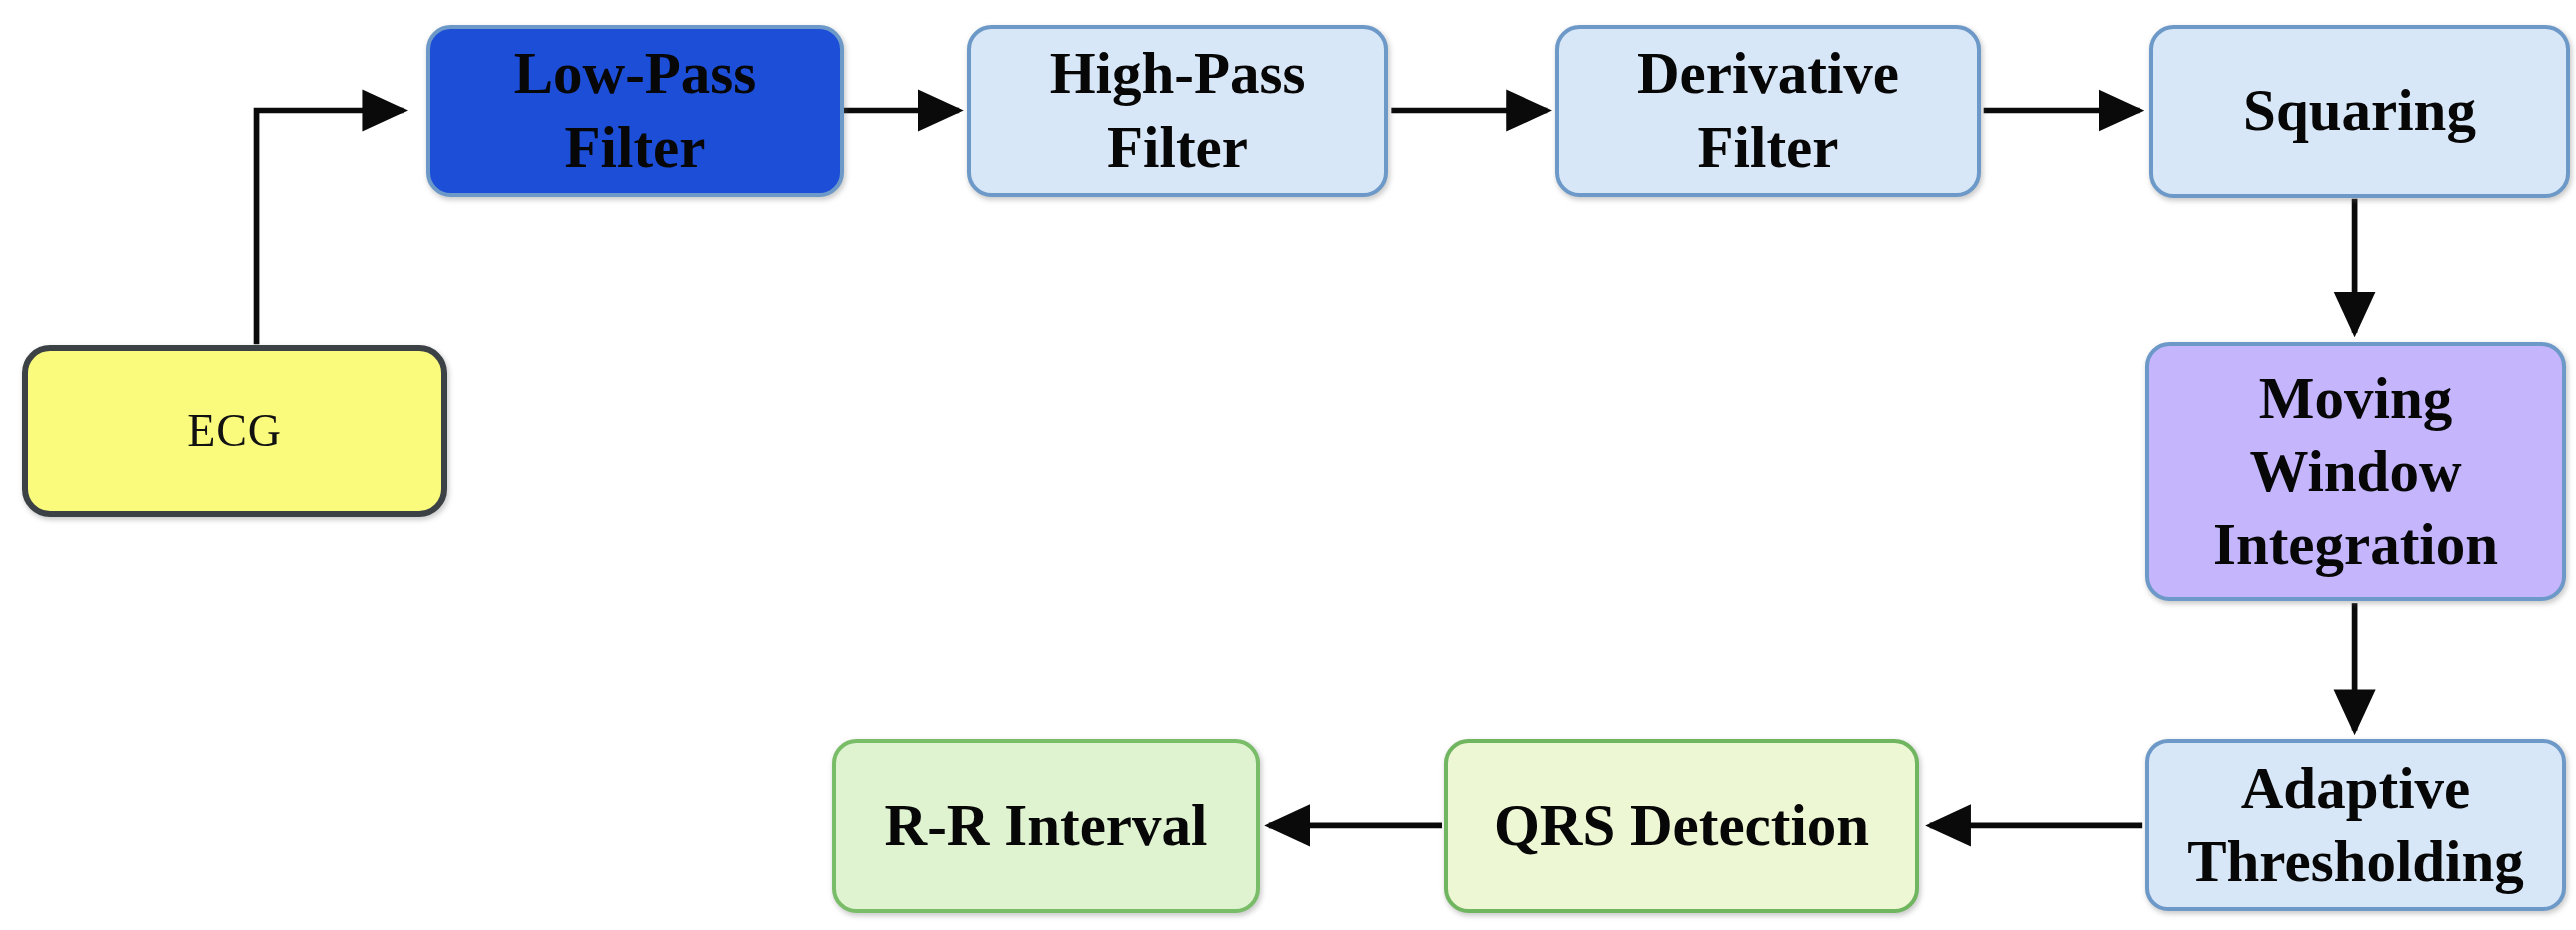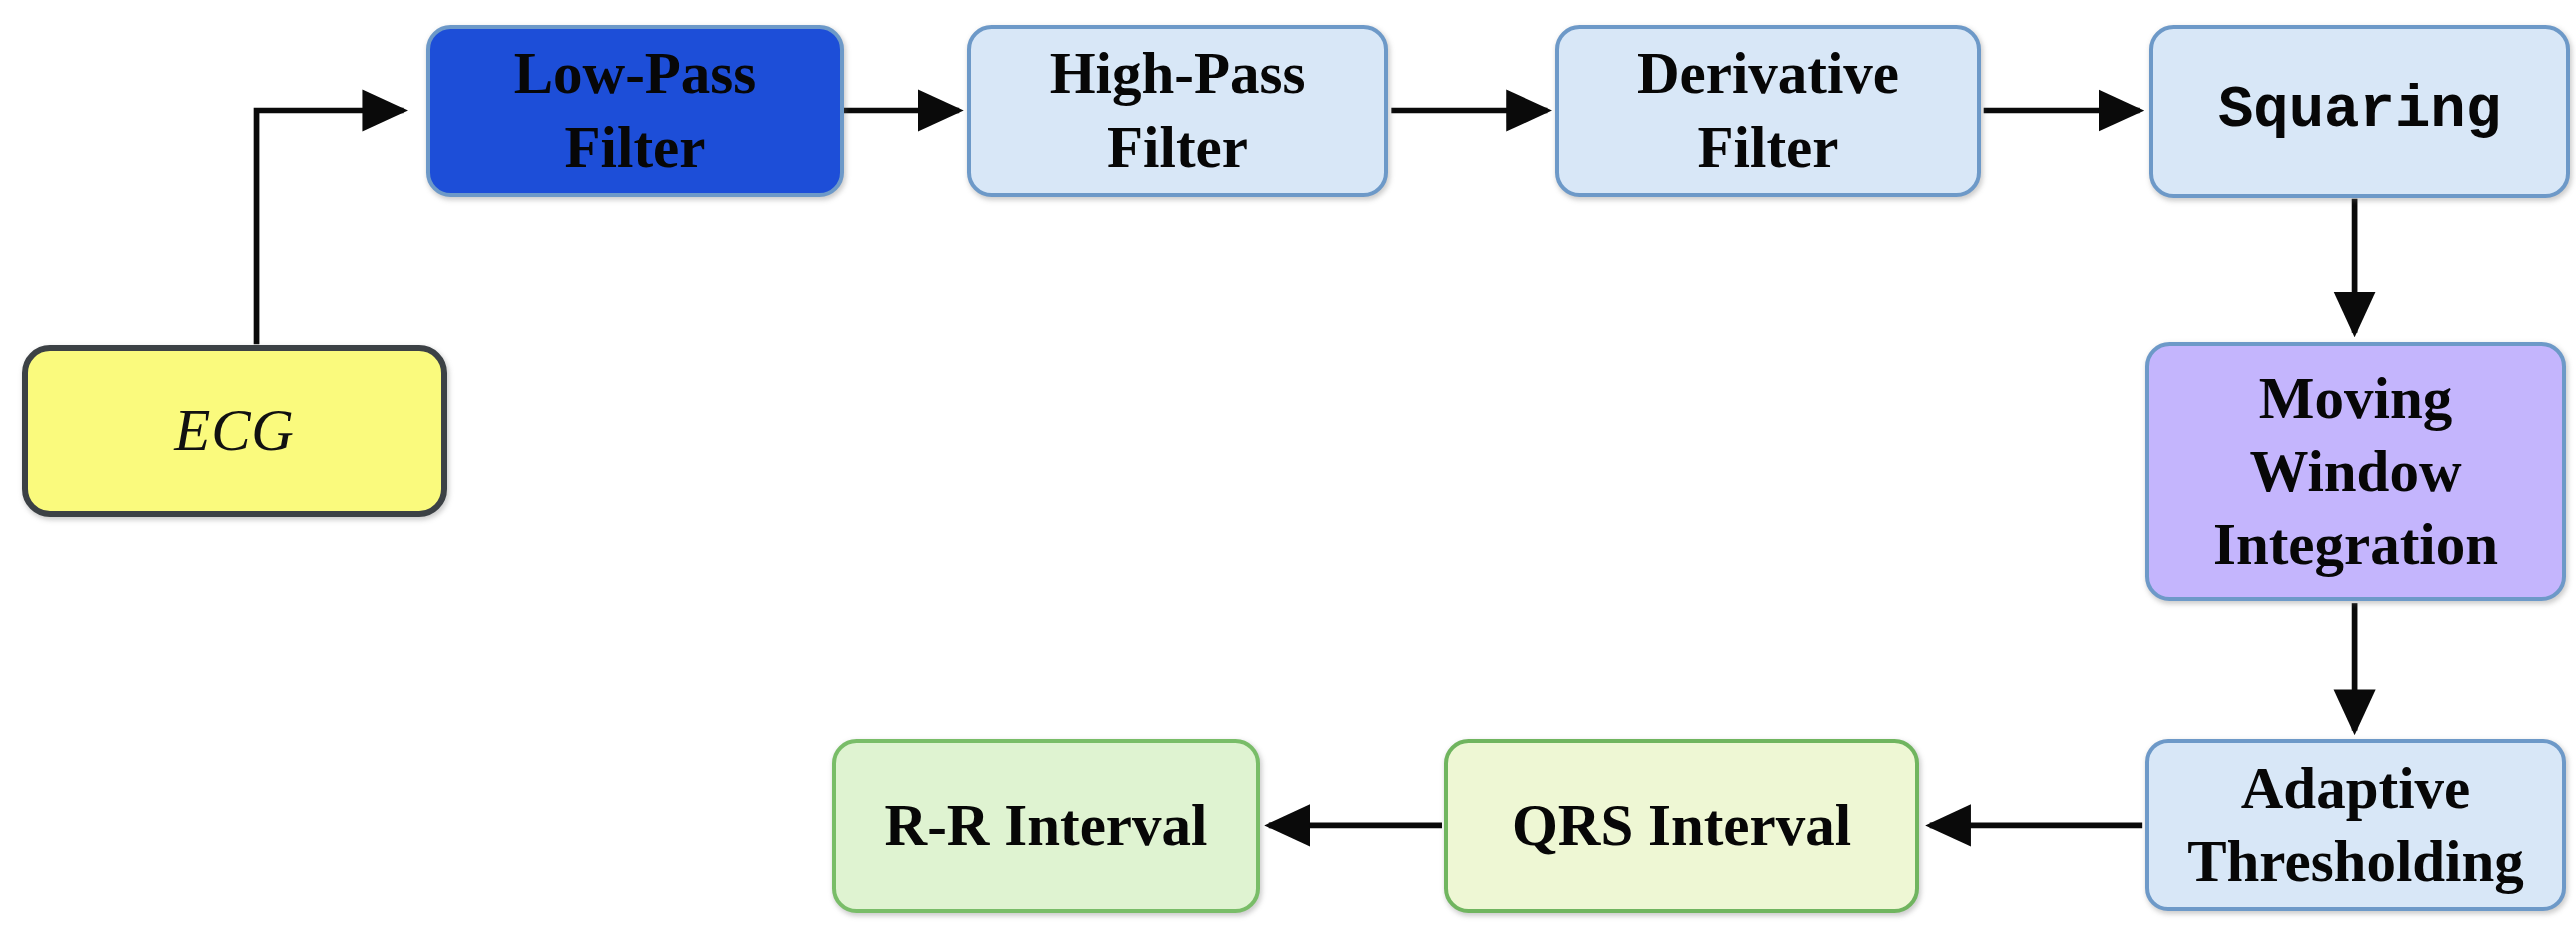--- a/index.html
+++ b/index.html
@@ -38,21 +38,21 @@
     justify-content: center;
     text-align: center;
     font-weight: bold;
     font-size: 59px;
     line-height: 1.24;
     white-space: pre-line;
     box-shadow: 1.6px 2.5px 4.9px rgba(110,110,110,0.35);
   }
   .node-blue   { border-width: 4.1px; }
   .node-green  { border-width: 4.9px; }
-  .node-yellow { border-width: 6.5px; border-radius: 28px; font-weight: 400; font-size: 59px; letter-spacing: 0.8px; font-style: italic; }
+  .node-yellow { border-width: 6.5px; border-radius: 28px; font-weight: 400; font-size: 46px; letter-spacing: 0.8px; }
   .node .label { display: block; padding: 0 8.2px; }
 </style>
 </head>
 <body>
 
 <div class="canvas">
 
   <svg class="edges" viewBox="0 0 3153 1139" xmlns="http://www.w3.org/2000/svg">
     <defs>
       <marker id="arrowhead" viewBox="0 0 10 10" refX="9" refY="5" markerWidth="8" markerHeight="8.6" orient="auto-start-reverse">
@@ -81,37 +81,37 @@
   <div class="node node-blue" style="left: 967px; top: 24.5px; width: 421px; height: 172px; background-color: rgb(216, 231, 247); border-color: rgb(109, 153, 200); color: rgb(7, 7, 7); align-items: center;">
     <span class="label">High-Pass
 Filter</span>
   </div>
 
   <div class="node node-blue" style="left: 1555px; top: 24.5px; width: 426px; height: 172px; background-color: rgb(216, 231, 247); border-color: rgb(109, 153, 200); color: rgb(7, 7, 7);">
     <span class="label">Derivative
 Filter</span>
   </div>
 
-  <div class="node node-blue" style="left: 2149px; top: 24.5px; width: 421px; height: 173px; background-color: rgb(216, 231, 247); border-color: rgb(109, 153, 200); color: rgb(7, 7, 7); font-family: Liberation Mono, monospace;">
+  <div class="node node-blue" style="left: 2149px; top: 24.5px; width: 421px; height: 173px; background-color: rgb(216, 231, 247); border-color: rgb(109, 153, 200); color: rgb(7, 7, 7);">
     <span class="label">Squaring</span>
   </div>
 
   <div class="node node-blue" style="left: 2145px; top: 342px; width: 421px; height: 259px; background-color: #c4b5fd; border-color: rgb(109, 153, 200); color: rgb(7, 7, 7);">
     <span class="label">Moving
 Window
 Integration</span>
   </div>
 
   <div class="node node-blue" style="left: 2145px; top: 739px; width: 421px; height: 172px; background-color: rgb(216, 231, 247); border-color: rgb(109, 153, 200); color: rgb(7, 7, 7); border-radius: 23px;">
     <span class="label">Adaptive
 Thresholding</span>
   </div>
 
   <div class="node node-green" style="left: 1444px; top: 739px; width: 475px; height: 174px; background-color: rgb(238, 247, 212); border-color: rgb(112, 181, 95); color: rgb(7, 7, 7);">
-    <span class="label">QRS Interval</span>
+    <span class="label">QRS Detection</span>
   </div>
 
   <div class="node node-green" style="left: 832px; top: 739px; width: 428px; height: 174px; background-color: rgb(223, 243, 209); border-color: rgb(121, 189, 104); color: rgb(7, 7, 7); justify-content: center;">
     <span class="label">R-R Interval</span>
   </div>
 
 </div>
 
 
 </body></html>

